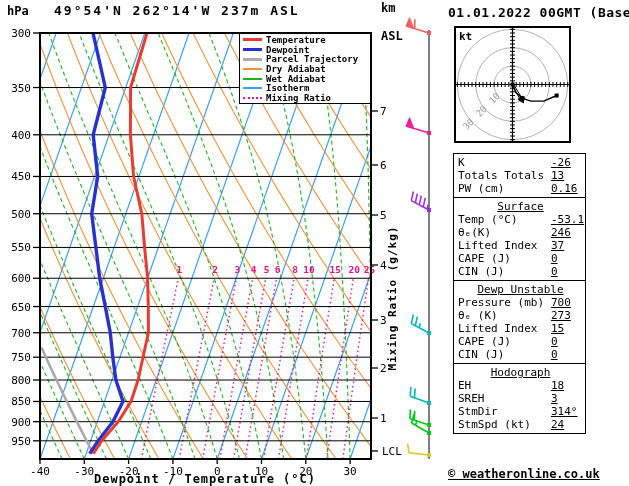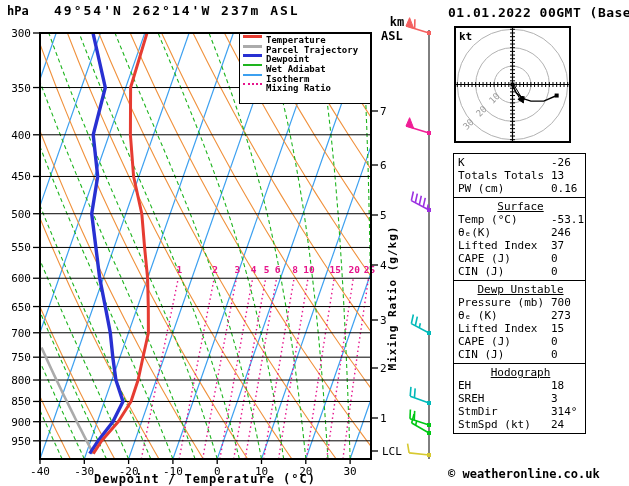--- a/index.html
+++ b/index.html
@@ -2,38 +2,38 @@
 <html><head>
 <meta charset="utf-8">
 <style>
   html,body{margin:0;padding:0;background:#fff;}
   .stage{position:relative;width:629px;height:486px;background:#fff;overflow:hidden;
          font-family:"DejaVu Sans Mono","Liberation Mono",monospace;}
   .stage svg{position:absolute;left:0;top:0;}
   .t{position:absolute;color:#000;white-space:nowrap;}
   .hpa{left:7px;top:4px;font:bold 12px "DejaVu Sans Mono",monospace;}
   .station{left:54px;top:3px;font:bold 13px "DejaVu Sans Mono",monospace;letter-spacing:2px;}
-  .km{left:381px;top:1px;width:32px;text-align:center;font:bold 12px "DejaVu Sans Mono",monospace;margin-top:14px;}
+  .km{left:381px;top:1px;width:32px;font:bold 12px "DejaVu Sans Mono",monospace;}
   .asl{left:381px;top:29px;width:32px;text-align:left;font:bold 12px "DejaVu Sans Mono",monospace;}
   .datetime{left:404px;top:5px;font:bold 13px "DejaVu Sans Mono",monospace;letter-spacing:0.5px;margin-left:44px;}
   .xlabel{left:60px;top:472px;width:290px;text-align:center;font:bold 12px "DejaVu Sans Mono",monospace;letter-spacing:1px;}
   .vlabel{left:392px;top:298px;transform:translate(-50%,-50%) rotate(-90deg);
           font:bold 11px "DejaVu Sans Mono",monospace;letter-spacing:1px;}
-  .copyright{left:448px;top:467px;font:bold 12px "DejaVu Sans Mono",monospace;}
+  .copyright{left:448px;top:467px;font:bold 12px "DejaVu Sans Mono",monospace;text-decoration:underline;}
   .legend{position:absolute;left:239px;top:33px;width:132px;height:71px;background:#fff;
           border:1px solid #000;box-sizing:border-box;padding:1px 0 0 3px;z-index:5;}
-  .legend-row{display:flex;align-items:flex-start;height:9.7px;}
+  .legend-row{display:flex;align-items:center;height:9.7px;}
   .legend-swatch{width:19px;margin-right:4px;flex:none;}
   .legend-label{font:bold 9px "DejaVu Sans Mono",monospace;color:#000;}
   .info{position:absolute;left:453px;top:154px;width:133px;z-index:5;}
   .info-section{border:1px solid #000;margin-top:-1px;padding:2px 2px 2px 4px;background:#fff;}
   .info-header{text-align:center;font:11px "DejaVu Sans Mono",monospace;line-height:13px;text-decoration:underline;}
   .info-row{display:flex;font:11px "DejaVu Sans Mono",monospace;line-height:13px;}
   .info-lbl{width:93px;flex:none;}
-  .info-val{flex:1;}
+  .info-val{flex:1;text-decoration:underline;}
   text{font-family:"DejaVu Sans Mono","Liberation Mono",monospace;}
 </style>
 </head>
 <body>
 
 <div class="stage">
   <svg id="chart" width="629" height="486">
       <clipPath id="plotclip">
         <rect x="41" y="34" width="329" height="424"></rect>
       </clipPath>
@@ -351,26 +351,30 @@
   <div class="t station">49°54'N 262°14'W 237m ASL</div>
   <div class="t km">km</div>
   <div class="t asl">ASL</div>
   <div class="t datetime">01.01.2022 00GMT (Base: 12)</div>
   <div class="legend" id="legend">
       <div class="legend-row">
         <div class="legend-swatch" style="border-top: 3px solid rgb(230, 60, 50);"></div>
         <div class="legend-label">Temperature</div>
       </div>
       <div class="legend-row">
+        <div class="legend-swatch" style="border-top: 3px solid rgb(40, 48, 210);"></div>
+        <div class="legend-label">Dewpoint</div>
+      </div>
+      <div class="legend-row">
         <div class="legend-swatch" style="border-top: 3px solid rgb(171, 171, 171);"></div>
         <div class="legend-label">Parcel Trajectory</div>
       </div>
       <div class="legend-row">
-        <div class="legend-swatch" style="border-top: 3px solid rgb(40, 48, 210);"></div>
-        <div class="legend-label">Dewpoint</div>
+        <div class="legend-swatch" style="border-top: 2px solid rgb(240, 145, 60);"></div>
+        <div class="legend-label">Dry Adiabat</div>
       </div>
       <div class="legend-row">
         <div class="legend-swatch" style="border-top: 2px solid rgb(30, 180, 30);"></div>
         <div class="legend-label">Wet Adiabat</div>
       </div>
       <div class="legend-row">
         <div class="legend-swatch" style="border-top: 2px solid rgb(60, 160, 240);"></div>
         <div class="legend-label">Isotherm</div>
       </div>
       <div class="legend-row">

